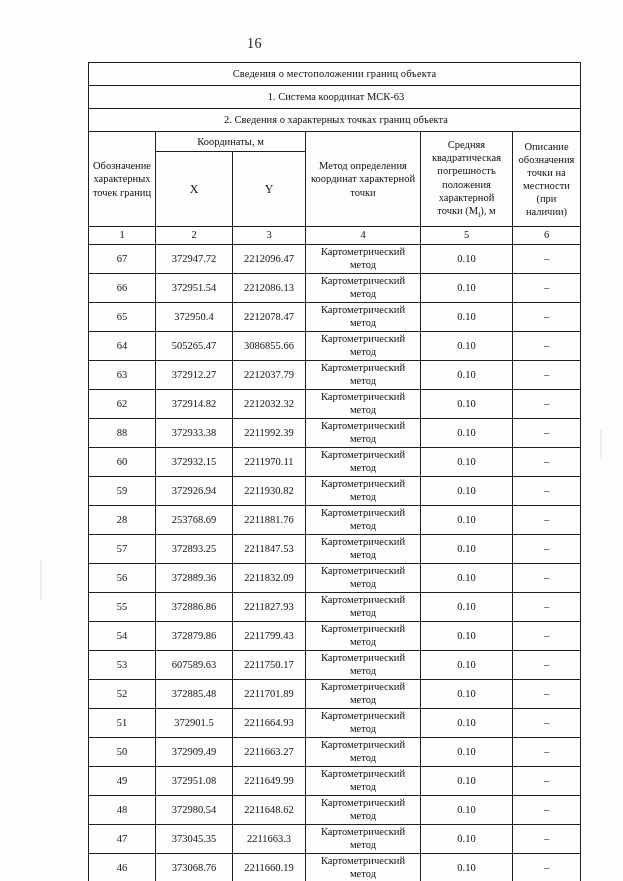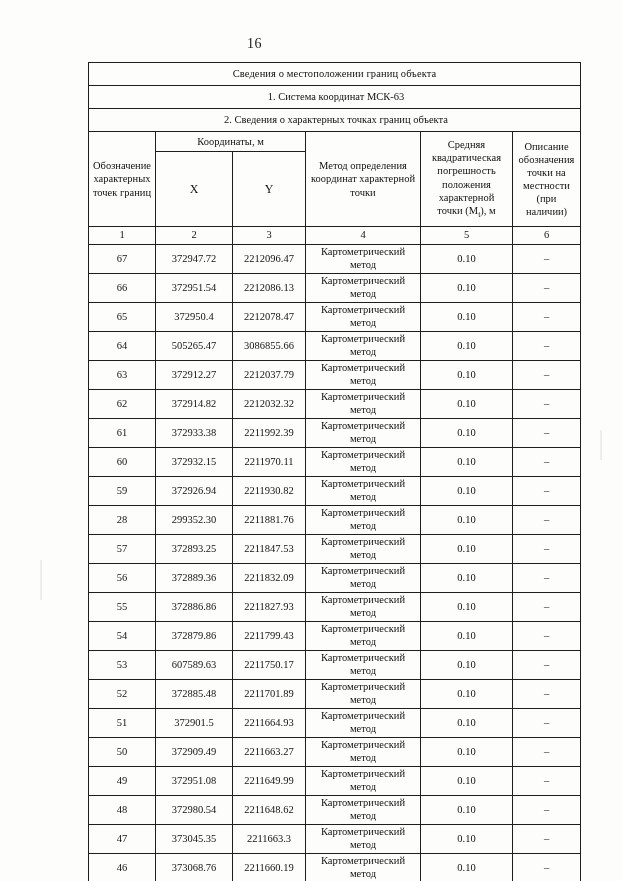--- a/index.html
+++ b/index.html
@@ -230,21 +230,21 @@
           </tr>
           <tr class="data-row">
             <td>62</td>
             <td>372914.82</td>
             <td>2212032.32</td>
             <td class="method-cell"><span>Картометрический</span><br><span>метод</span></td>
             <td>0.10</td>
             <td class="dash-cell">–</td>
           </tr>
           <tr class="data-row">
-            <td>61</td>
+            <td>88</td>
             <td>372933.38</td>
             <td>2211992.39</td>
             <td class="method-cell"><span>Картометрический</span><br><span>метод</span></td>
             <td>0.10</td>
             <td class="dash-cell">–</td>
           </tr>
           <tr class="data-row">
             <td>60</td>
             <td>372932.15</td>
             <td>2211970.11</td>
@@ -255,21 +255,21 @@
           <tr class="data-row">
             <td>59</td>
             <td>372926.94</td>
             <td>2211930.82</td>
             <td class="method-cell"><span>Картометрический</span><br><span>метод</span></td>
             <td>0.10</td>
             <td class="dash-cell">–</td>
           </tr>
           <tr class="data-row">
             <td>28</td>
-            <td>299352.30</td>
+            <td>253768.69</td>
             <td>2211881.76</td>
             <td class="method-cell"><span>Картометрический</span><br><span>метод</span></td>
             <td>0.10</td>
             <td class="dash-cell">–</td>
           </tr>
           <tr class="data-row">
             <td>57</td>
             <td>372893.25</td>
             <td>2211847.53</td>
             <td class="method-cell"><span>Картометрический</span><br><span>метод</span></td>

